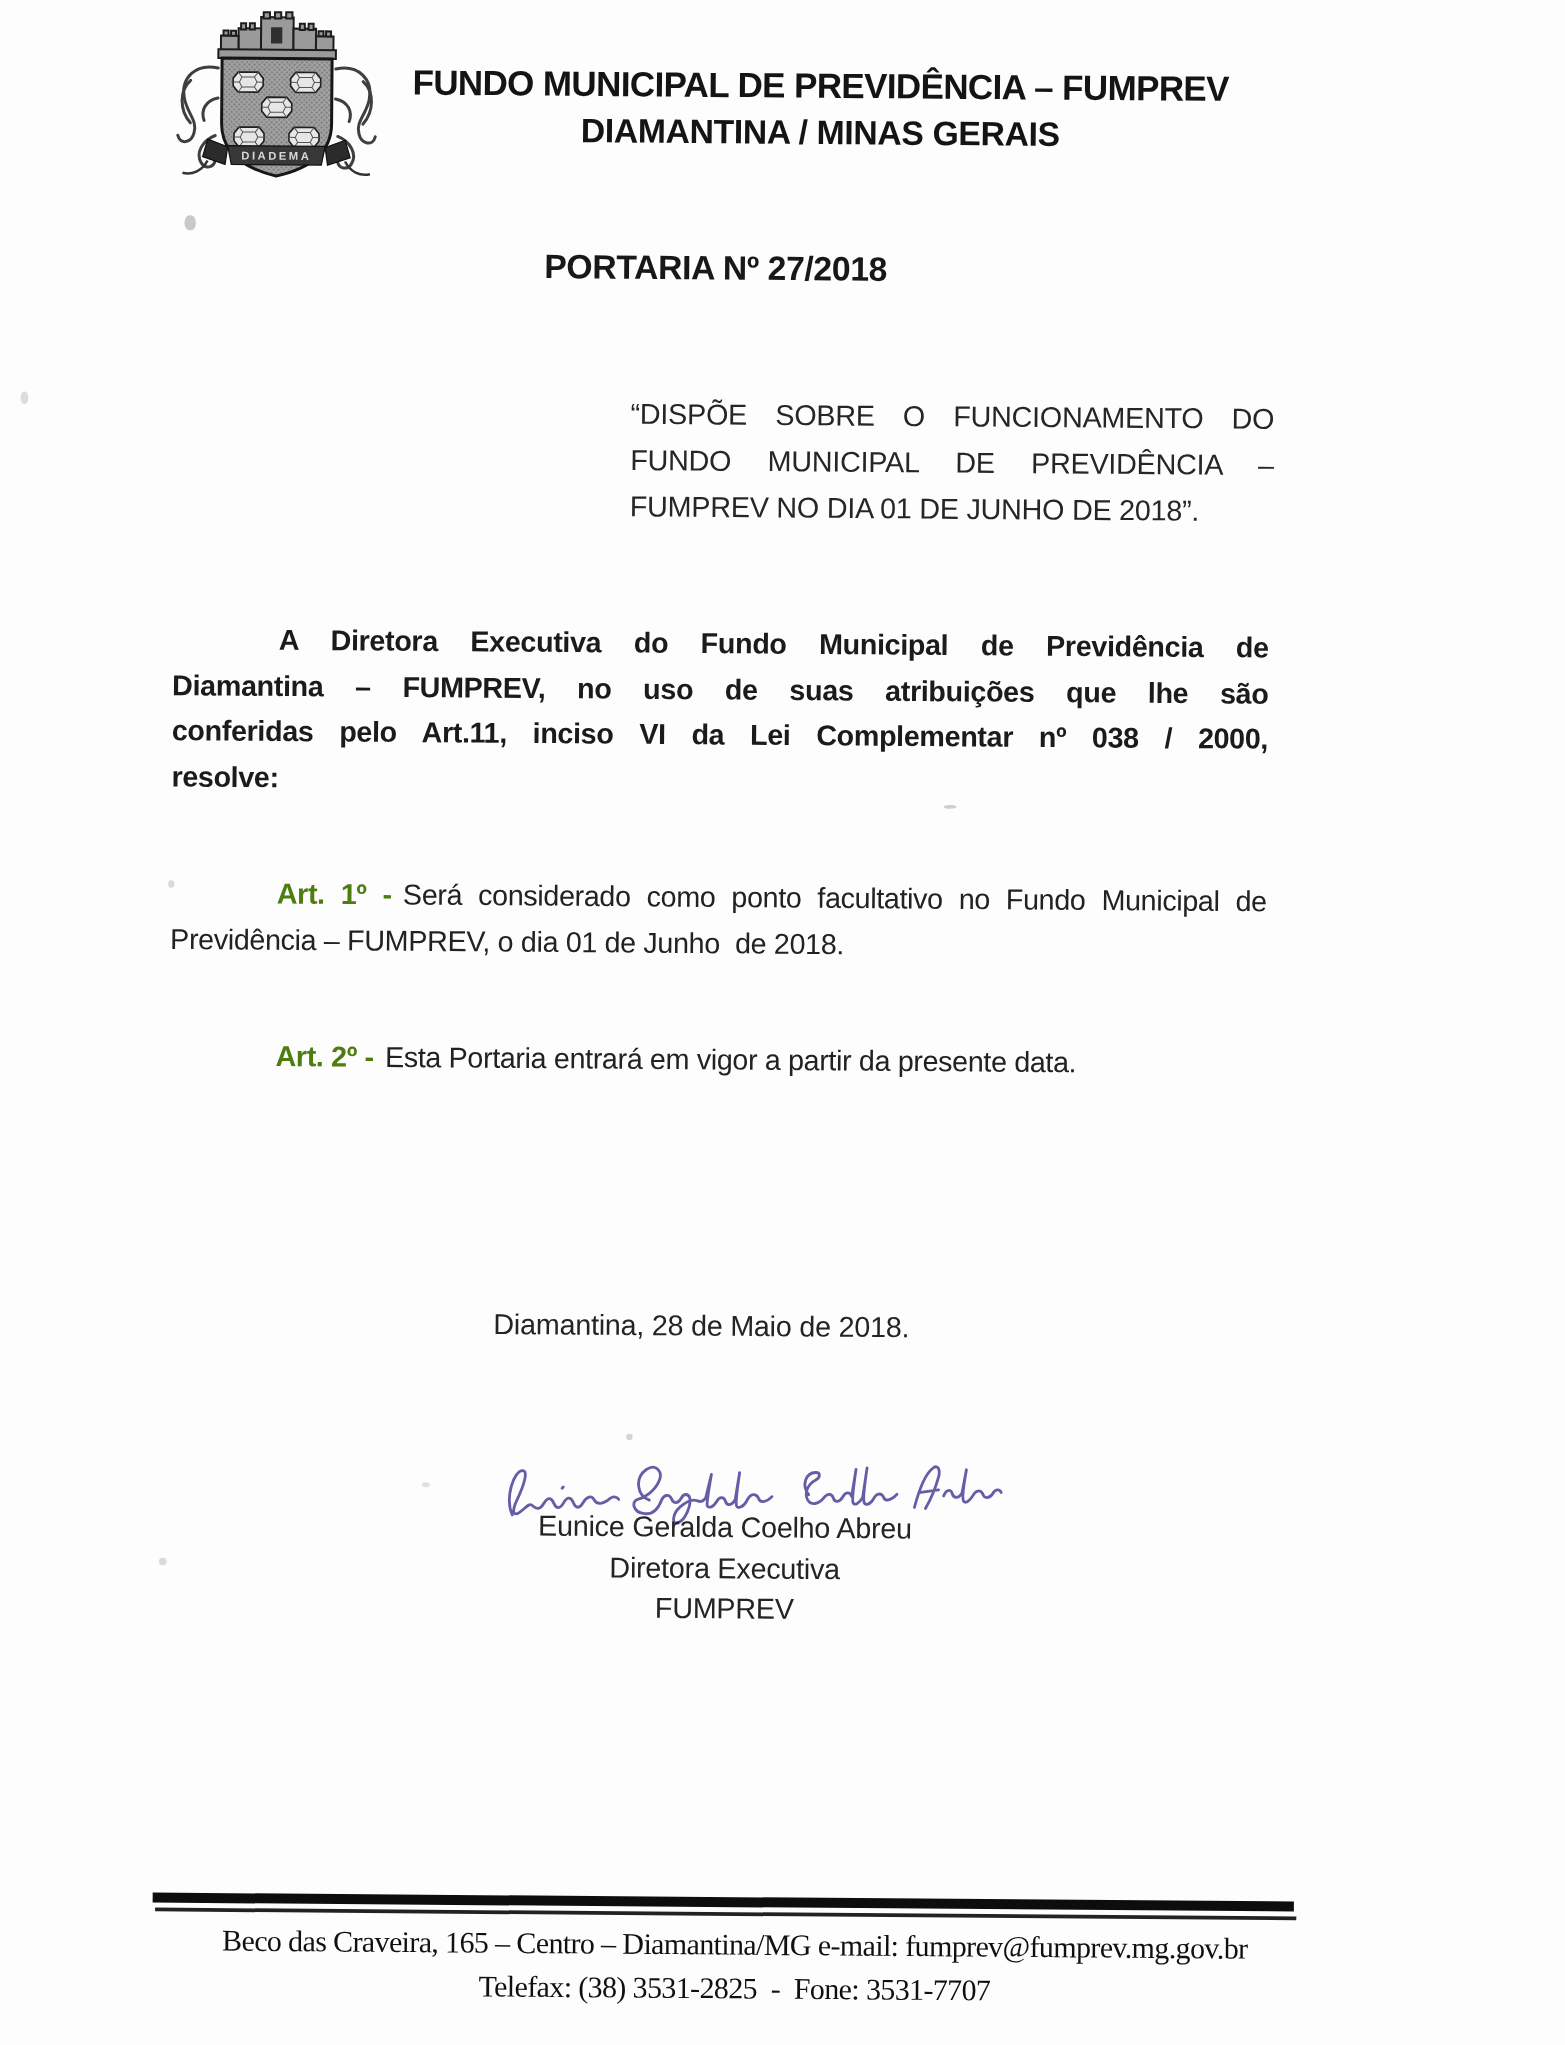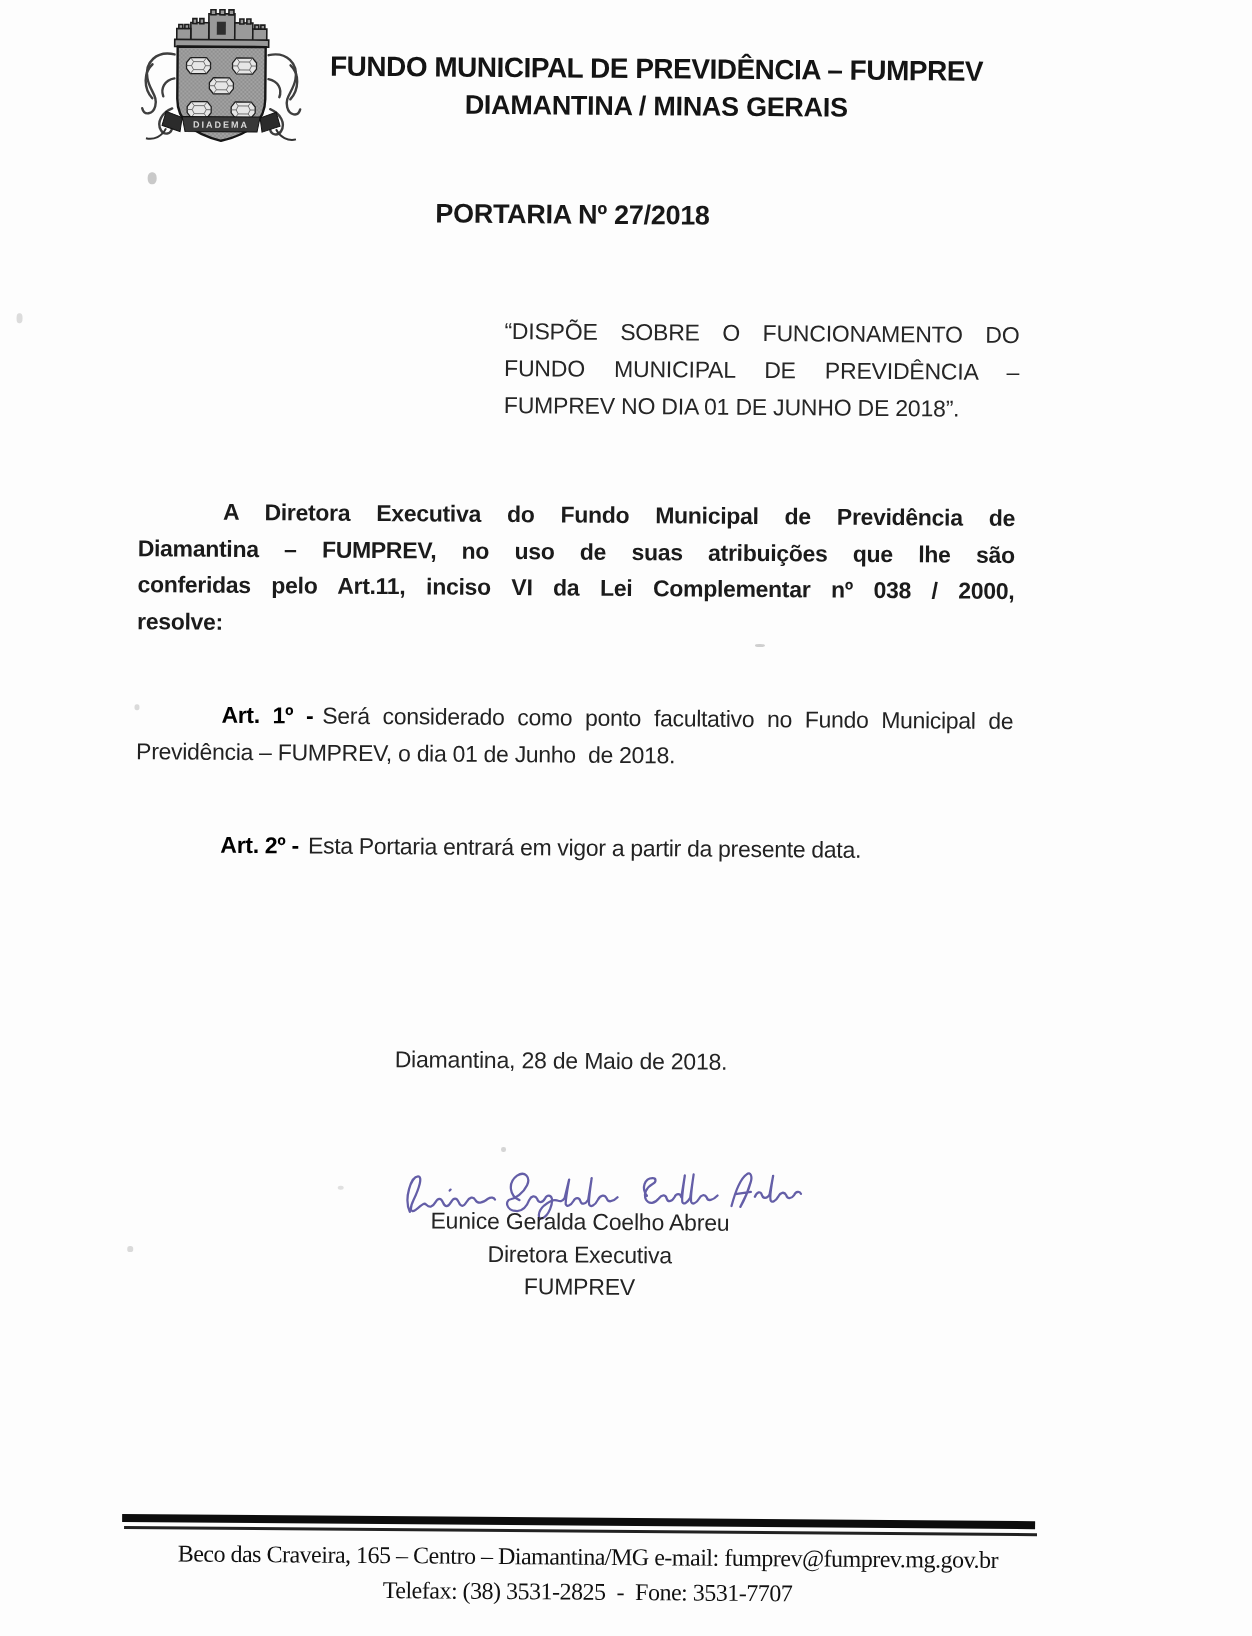--- a/index.html
+++ b/index.html
@@ -30,21 +30,21 @@
   .preamble{position:absolute;left:135px;top:497px;width:877px;
             font-size:23px;font-weight:bold;line-height:36.5px;color:#1b1b1b;
             letter-spacing:-0.3px;}
   .indent{padding-left:85px;}
 
   
   .article{position:absolute;left:135px;width:877px;font-size:23px;line-height:36.5px;
            color:#222;letter-spacing:-0.3px;}
   .art1{top:700px;}
   .art2{top:830px;}
-  .art-label{font-weight:bold;margin-right:9px;color:#000000;}
+  .art-label{font-weight:bold;margin-right:9px;color:#4d7c0f;}
   .prew{white-space:pre-wrap;}
 
   
   .dateline{position:absolute;left:396px;top:1048px;font-size:23px;color:#242424;
             letter-spacing:-0.2px;}
 
   
   .sig-script{position:absolute;left:396px;top:1156px;width:412px;height:66px;}
   .sig-block{position:absolute;left:330px;top:1206px;width:505px;text-align:center;
              font-size:23px;line-height:32.5px;color:#242424;letter-spacing:-0.2px;}

